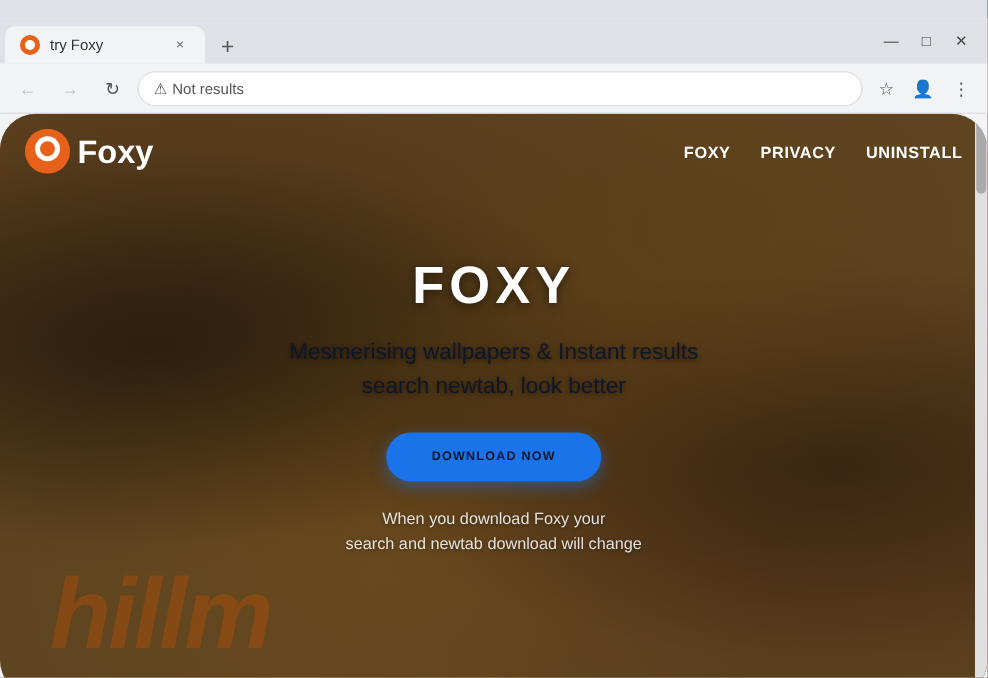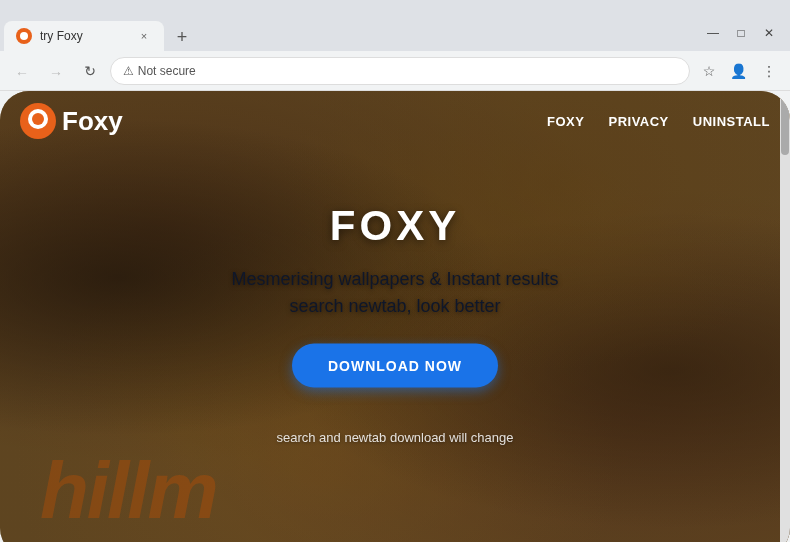--- a/index.html
+++ b/index.html
@@ -221,22 +221,22 @@
     .hero-subtitle {
       font-size: 18px;
       color: #0f172a;
       line-height: 1.5;
       margin-bottom: 24px;
       text-shadow: 0 1px 4px rgba(0,0,0,0.5);
     }
     .download-btn {
       display: inline-block;
       background: #1a73e8;
-      color: #ffffff;
-      font-size: 14px;
+      color: #0f172a;
+      font-size: 10px;
       font-weight: 700;
       letter-spacing: 1px;
       padding: 14px 36px;
       border-radius: 30px;
       cursor: pointer;
       border: none;
       box-shadow: 0 4px 12px rgba(26, 115, 232, 0.5);
       margin-bottom: 20px;
     }
     .hero-disclaimer {
@@ -292,21 +292,21 @@
     </div>
   </div>
 
   <div class="omnibox-bar">
     <div class="nav-btn disabled">←</div>
     <div class="nav-btn disabled">→</div>
     <div class="nav-btn">↻</div>
     <div class="omnibox">
       <div class="omnibox-security">
         <span style="font-size:12px;">⚠</span>
-        <span>Not secure</span>
+        <span>Not results</span>
       </div>
       <div class="omnibox-url"></div>
     </div>
     <div class="omnibox-actions">
       <div class="omnibox-action-btn">☆</div>
       <div class="omnibox-action-btn">👤</div>
       <div class="omnibox-action-btn">⋮</div>
     </div>
   </div>
 
@@ -330,21 +330,21 @@
     </nav>
 
     <div class="hero-content">
       <h1 class="hero-title">FOXY</h1>
       <p class="hero-subtitle">
         <span>Mesmerising wallpapers &amp; Instant results</span><br>
         <span>search newtab, look better</span>
       </p>
       <button class="download-btn">DOWNLOAD NOW</button>
       <p class="hero-disclaimer">
-        <br>
+        <span>When you download Foxy your</span><br>
         <span>search and newtab download will change</span>
       </p>
     </div>
 
     <div class="scrollbar">
       <div class="scrollbar-thumb"></div>
     </div>
   </div>
 </div>
 

